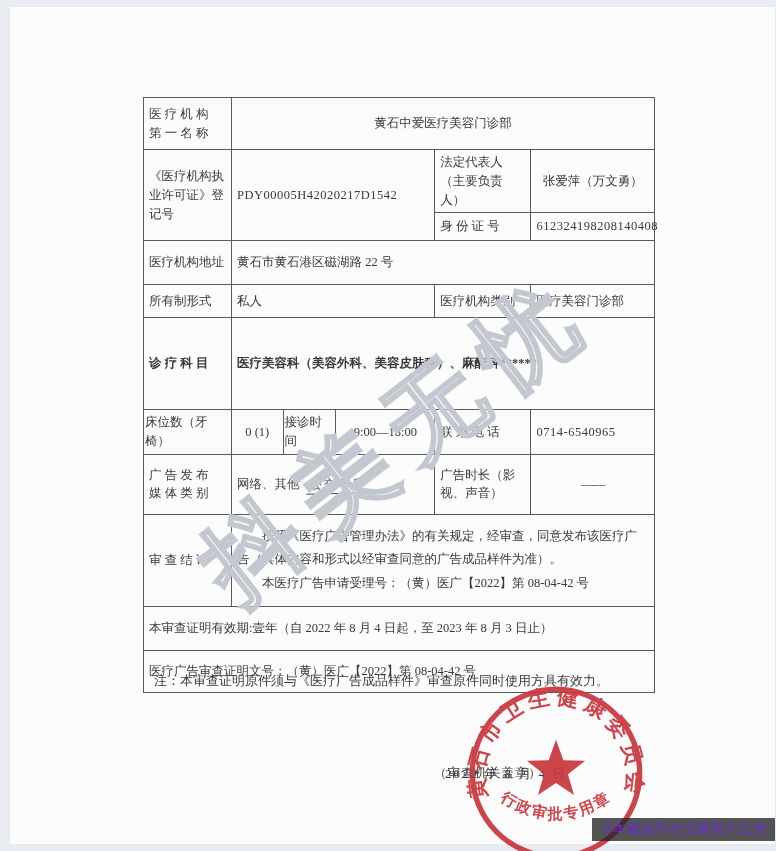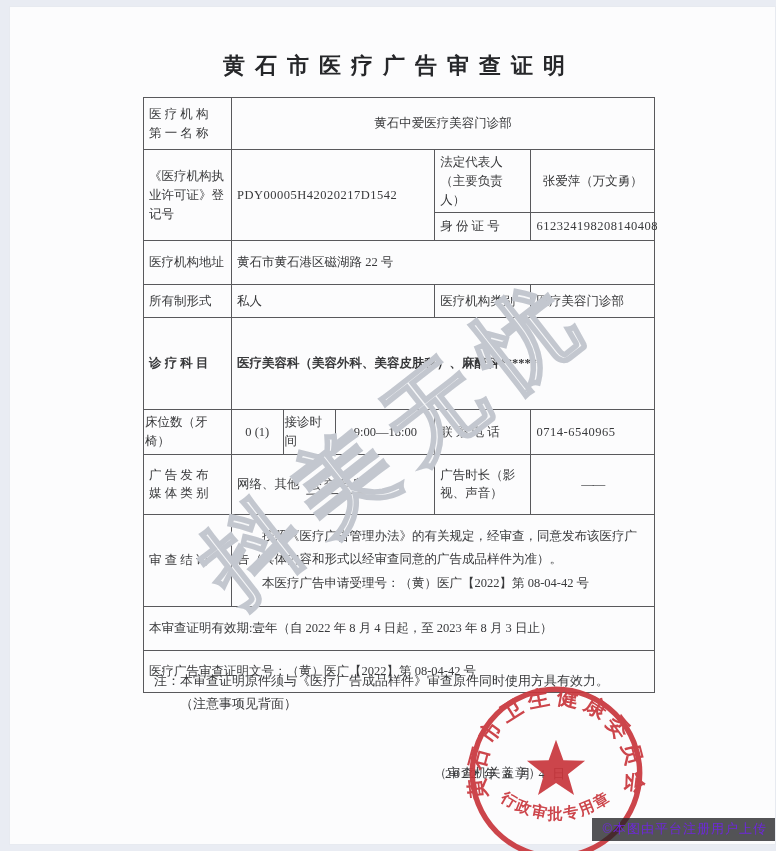--- a/index.html
+++ b/index.html
@@ -100,21 +100,20 @@
     letter-spacing:1px;
     z-index:9;
     font-family:"Liberation Sans","DejaVu Sans",sans-serif;
   }
 </style>
 </head>
 <body>
 
 <div class="page">
 
-  <div class="doc-title">黄石市医疗广告审查证明</div>
 
   <table class="cert">
     <colgroup>
       <col style="width:87px">
         <col style="width:51px">
         <col style="width:52px">
       <col style="width:98px">
         <col style="width:95px">
         <col style="width:122px">
     </colgroup>
@@ -188,21 +187,20 @@
     </tr>
 
     <tr class="r10">
       <td class="val" colspan="6">医疗广告审查证明文号：（黄）医广【2022】第 08-04-42 号</td>
     </tr>
   </tbody>
     </table>
 
   <div class="note">
     <div>注：本审查证明原件须与《医疗广告成品样件》审查原件同时使用方具有效力。</div>
-    <div class="note2">（注意事项见背面）</div>
   </div>
 
   <div class="stamp-caption">（审查机关盖章）</div>
   <div class="stamp-date">2022 年 8 月 4 日</div>
 
   <div class="watermark">抖美无忧</div>
 
   <svg class="seal" viewBox="0 0 200 200">
     <defs>
       <path id="arcTop" d="M 26,134 A 80,80 0 1 1 174,134" fill="none"></path>

